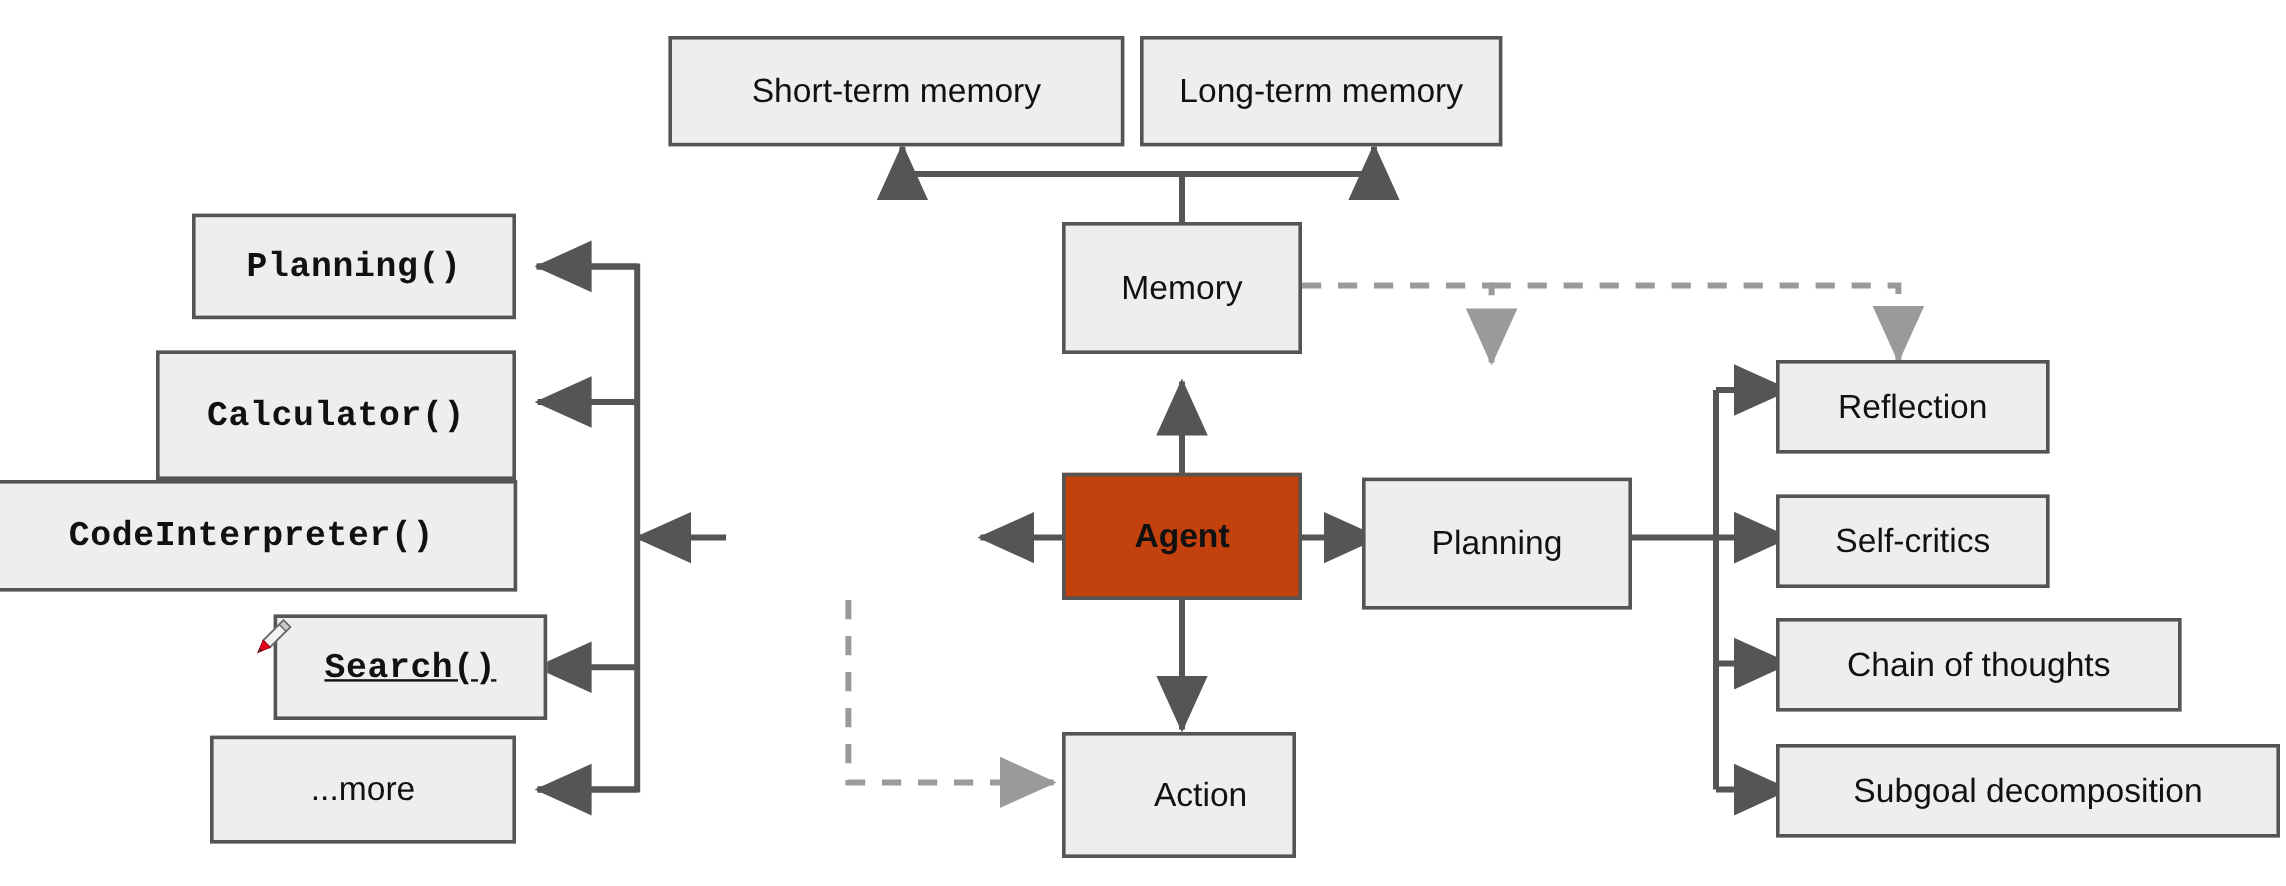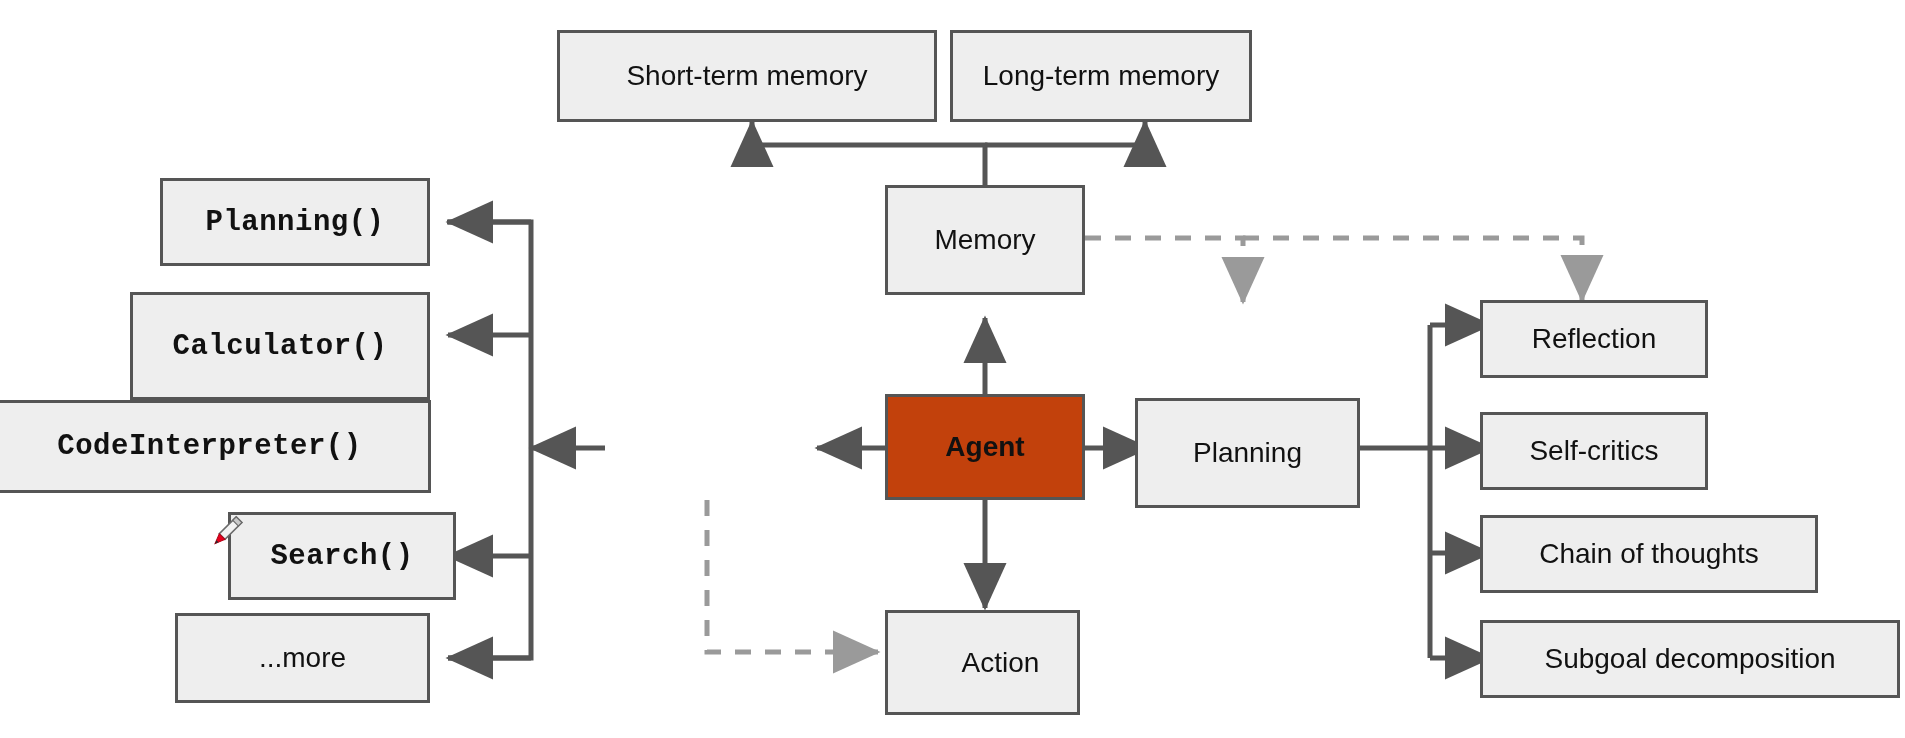--- a/index.html
+++ b/index.html
@@ -96,21 +96,21 @@
   <div class="node" style="left:1135px;top:386px;width:225px;height:110px;margin-top:12px;">Planning</div>
 
   <div class="node" style="left:885px;top:610px;width:195px;height:105px;padding-left:36px;">Action</div>
 
   <div class="node mono" style="left:160px;top:178px;width:270px;height:88px;">Planning()</div>
 
   <div class="node mono" style="left:130px;top:292px;width:300px;height:108px;">Calculator()</div>
 
   <div class="node mono" style="left:-12px;top:400px;width:443px;height:93px;">CodeInterpreter()</div>
 
-  <div class="node mono" style="left:228px;top:512px;width:228px;height:88px;">Search()</div>
+  <div class="node mono" style="left:228px;top:512px;width:228px;height:88px;text-decoration:underline;">Search()</div>
 
   <div class="node" style="left:175px;top:613px;width:255px;height:90px;">...more</div>
 
   <div class="node" style="left:1480px;top:300px;width:228px;height:78px;">Reflection</div>
 
   <div class="node" style="left:1480px;top:412px;width:228px;height:78px;">Self-critics</div>
 
   <div class="node" style="left:1480px;top:515px;width:338px;height:78px;">Chain of thoughts</div>
 
   <div class="node" style="left:1480px;top:620px;width:420px;height:78px;">Subgoal decomposition</div>

